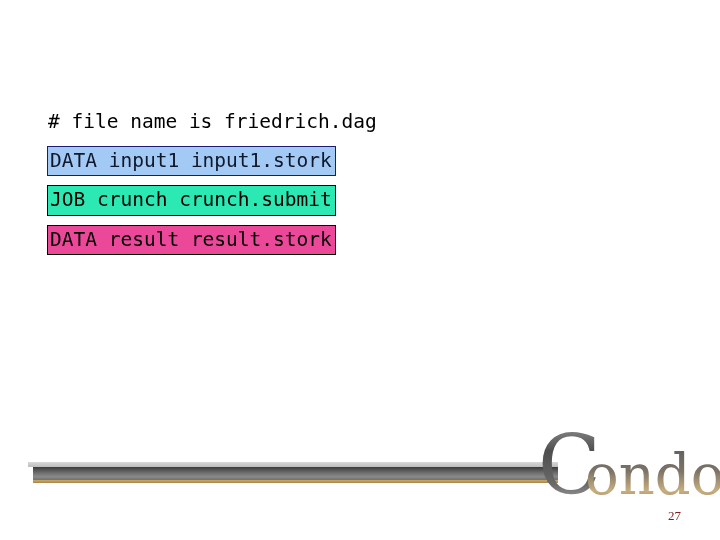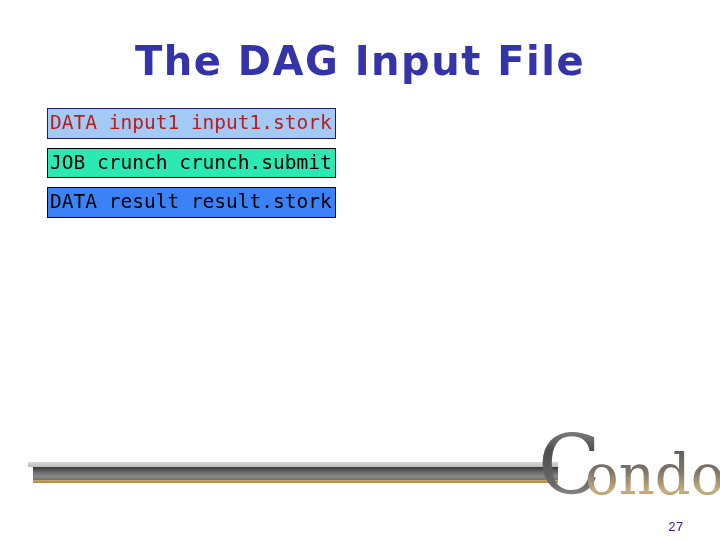--- a/index.html
+++ b/index.html
@@ -66,31 +66,31 @@
     border: 1px solid #000000;
   }
 
   .row {
     margin-bottom: 9px;
   }
 
   .box-blue {
     background: #a3c9f5;
     border-color: #1c1c6e;
-    color: #b91c1c;
+    color: #0f172a;
   }
 
   .box-green {
     background: #2ce8b2;
     border-color: #000000;
     color: #000000;
   }
 
   .box-yellow {
-    background: #3b82f6;
+    background: #ec4899;
     border-color: #000000;
     color: #000000;
   }
 
   .spacer-sm { height: 4px; }
 
   
   .footer-bar-wrap {
     position: absolute;
     left: 28px;
@@ -127,35 +127,37 @@
     top: 424px;
     width: 182px;
     height: 90px;
   }
   .condor-logo svg { display: block; }
 
   
   .page-number {
     position: absolute;
     left: 668px;
-    top: 520px;
-    font-family: Liberation Mono, monospace;
+    top: 508px;
+    font-family: Liberation Serif, serif;
     font-size: 13px;
-    color: #4c1d95;
+    color: #7f1d1d;
   }
 </style>
 </head>
 <body>
 
 <div class="slide">
 
-  <div class="title">The DAG Input File</div>
 
   <div class="code-area">
 
+    <div class="row">
+      <span class="code-line line-plain"># file name is friedrich.dag</span>
+    </div>
 
     <div class="row">
       <span class="code-line line-boxed box-blue">DATA input1 input1.stork</span>
     </div>
 
 
     <div class="row">
       <span class="code-line line-boxed box-green">JOB crunch crunch.submit</span>
     </div>
 

